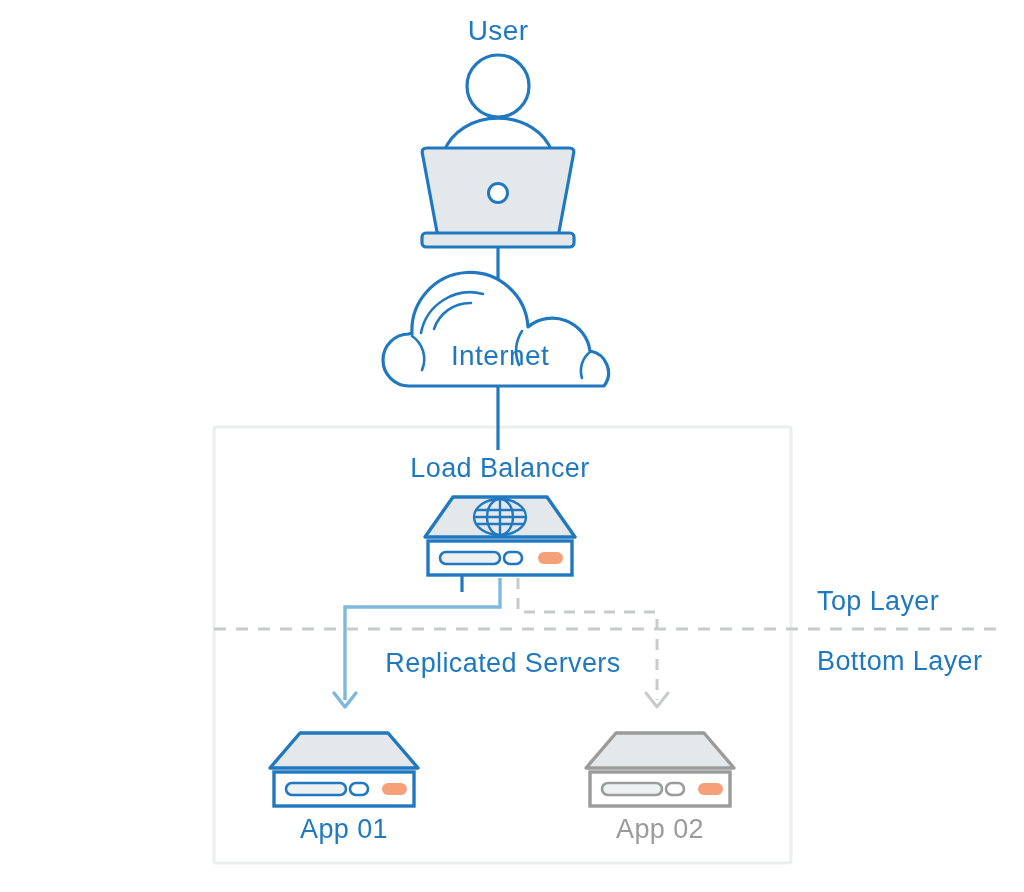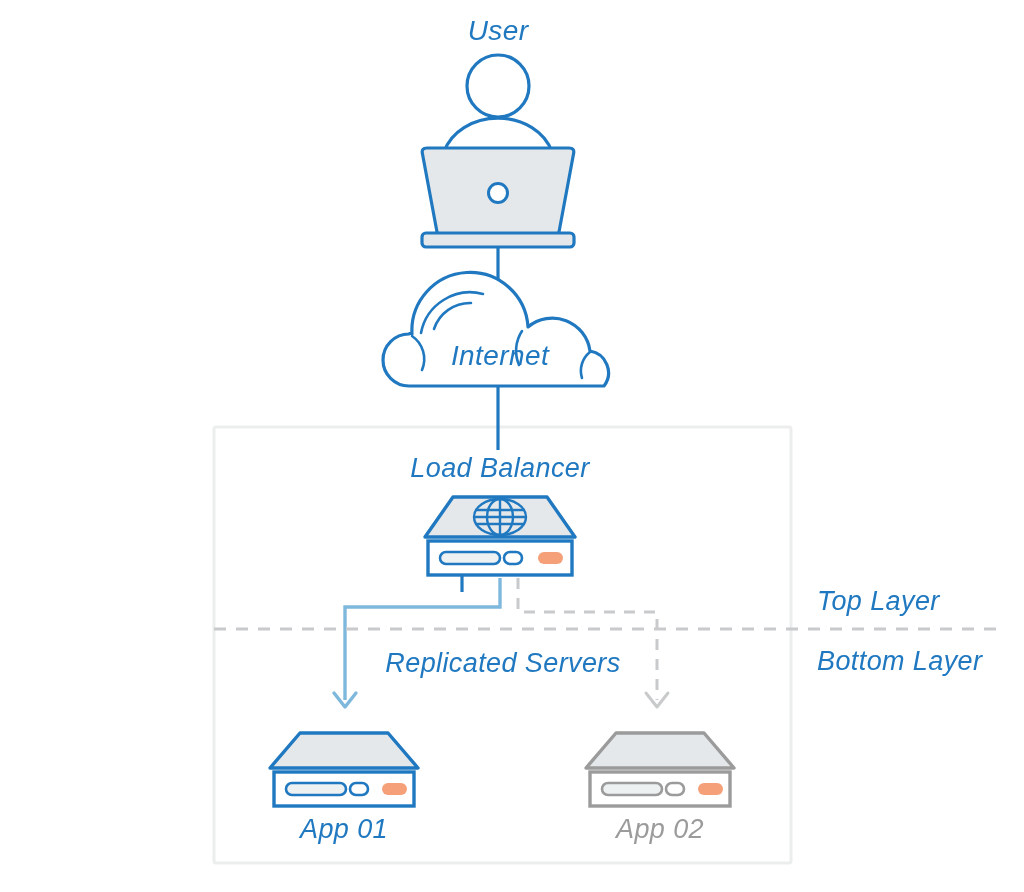--- a/index.html
+++ b/index.html
@@ -11,21 +11,20 @@
   body {
     width: 1024px;
     height: 892px;
     font-family: "Liberation Sans", sans-serif;
     overflow: hidden;
   }
   #diagram-root {
     position: relative;
     width: 1024px;
     height: 892px;
-    font-style: italic;
   }
   svg.canvas {
     position: absolute;
     top: 0;
     left: 0;
     width: 1024px;
     height: 892px;
     display: block;
   }
   text {

